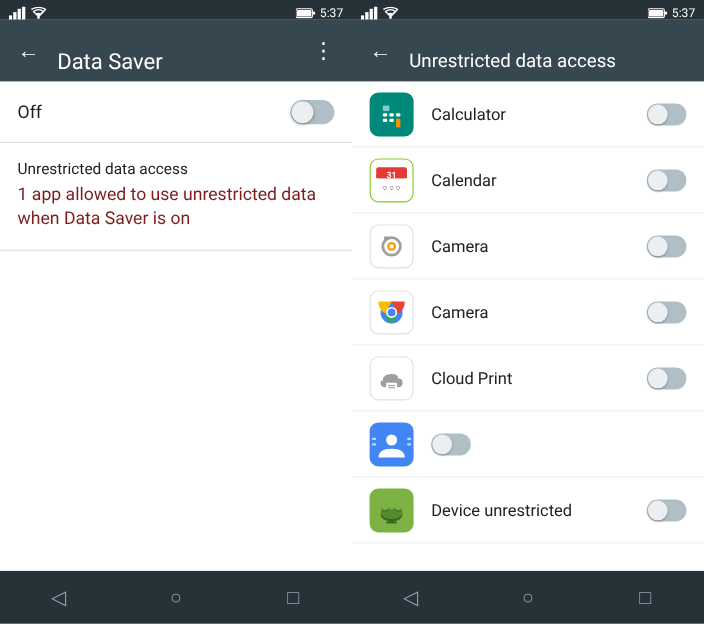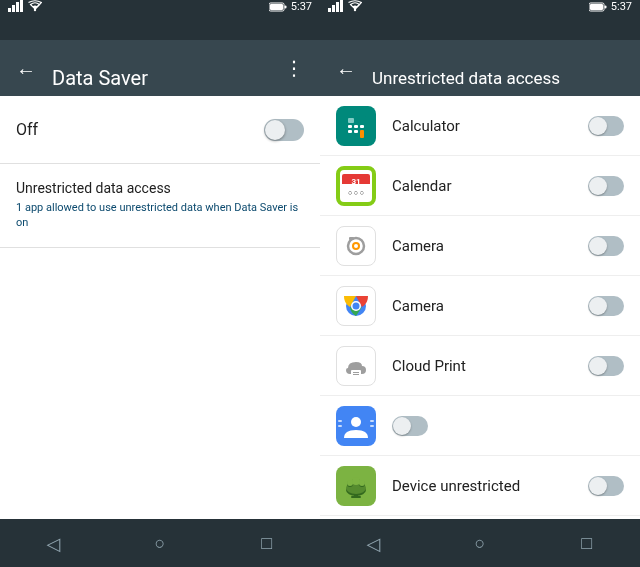--- a/index.html
+++ b/index.html
@@ -25,24 +25,24 @@
     .right-panel {
       width: 320px;
       height: 567px;
       background: #fff;
       display: flex;
       flex-direction: column;
     }
 
     
     .status-bar {
-      height: 40px;
+      height: 18px;
       background: #263238;
       display: flex;
-      align-items: flex-start;
+      align-items: flex-end;
       justify-content: space-between;
       padding: 0 8px;
       flex-shrink: 0;
     }
     .status-bar-left {
       display: flex;
       align-items: center;
       gap: 4px;
     }
     .status-bar-right {
@@ -77,21 +77,21 @@
     }
     .more-icon {
       color: #fff;
       font-size: 20px;
       cursor: pointer;
       margin-left: auto;
     }
 
     
     .off-row {
-      height: 68px;
+      height: 56px;
       display: flex;
       align-items: center;
       justify-content: space-between;
       padding: 0 16px;
       border-bottom: 1px solid #e0e0e0;
     }
     .off-label {
       font-size: 16px;
       color: #212121;
     }
@@ -121,22 +121,22 @@
       padding: 16px;
       border-bottom: 1px solid #e0e0e0;
       cursor: pointer;
     }
     .info-title {
       font-size: 14px;
       color: #212121;
       margin-bottom: 4px;
     }
     .info-subtitle {
-      font-size: 11px;
-      color: #0c4a6e;
+      font-size: 16px;
+      color: #7f1d1d;
       line-height: 1.4;
     }
 
     
     .bottom-nav {
       height: 48px;
       background: #263238;
       display: flex;
       align-items: center;
       justify-content: space-around;
@@ -197,21 +197,21 @@
       border-radius: 50%;
       background: #eceff1;
       position: absolute;
       top: 1px;
       left: 1px;
       box-shadow: 0 1px 2px rgba(0,0,0,0.3);
     }
 
     
     .icon-calculator { background: #00897b; }
-    .icon-calendar { background: #fff; border: 4px solid #84cc16; }
+    .icon-calendar { background: #fff; border: 1px solid #84cc16; }
     .icon-camera { background: #fff; border: 1px solid #e0e0e0; }
     .icon-chrome { background: #fff; border: 1px solid #e0e0e0; }
     .icon-clock { background: #fff; border: 1px solid #e0e0e0; }
     .icon-cloudprint { background: #fff; border: 1px solid #e0e0e0; }
     .icon-contacts { background: #4285f4; }
     .icon-devconfig { background: #7cb342; }
 
     
     svg { display: block; }
   </style>

